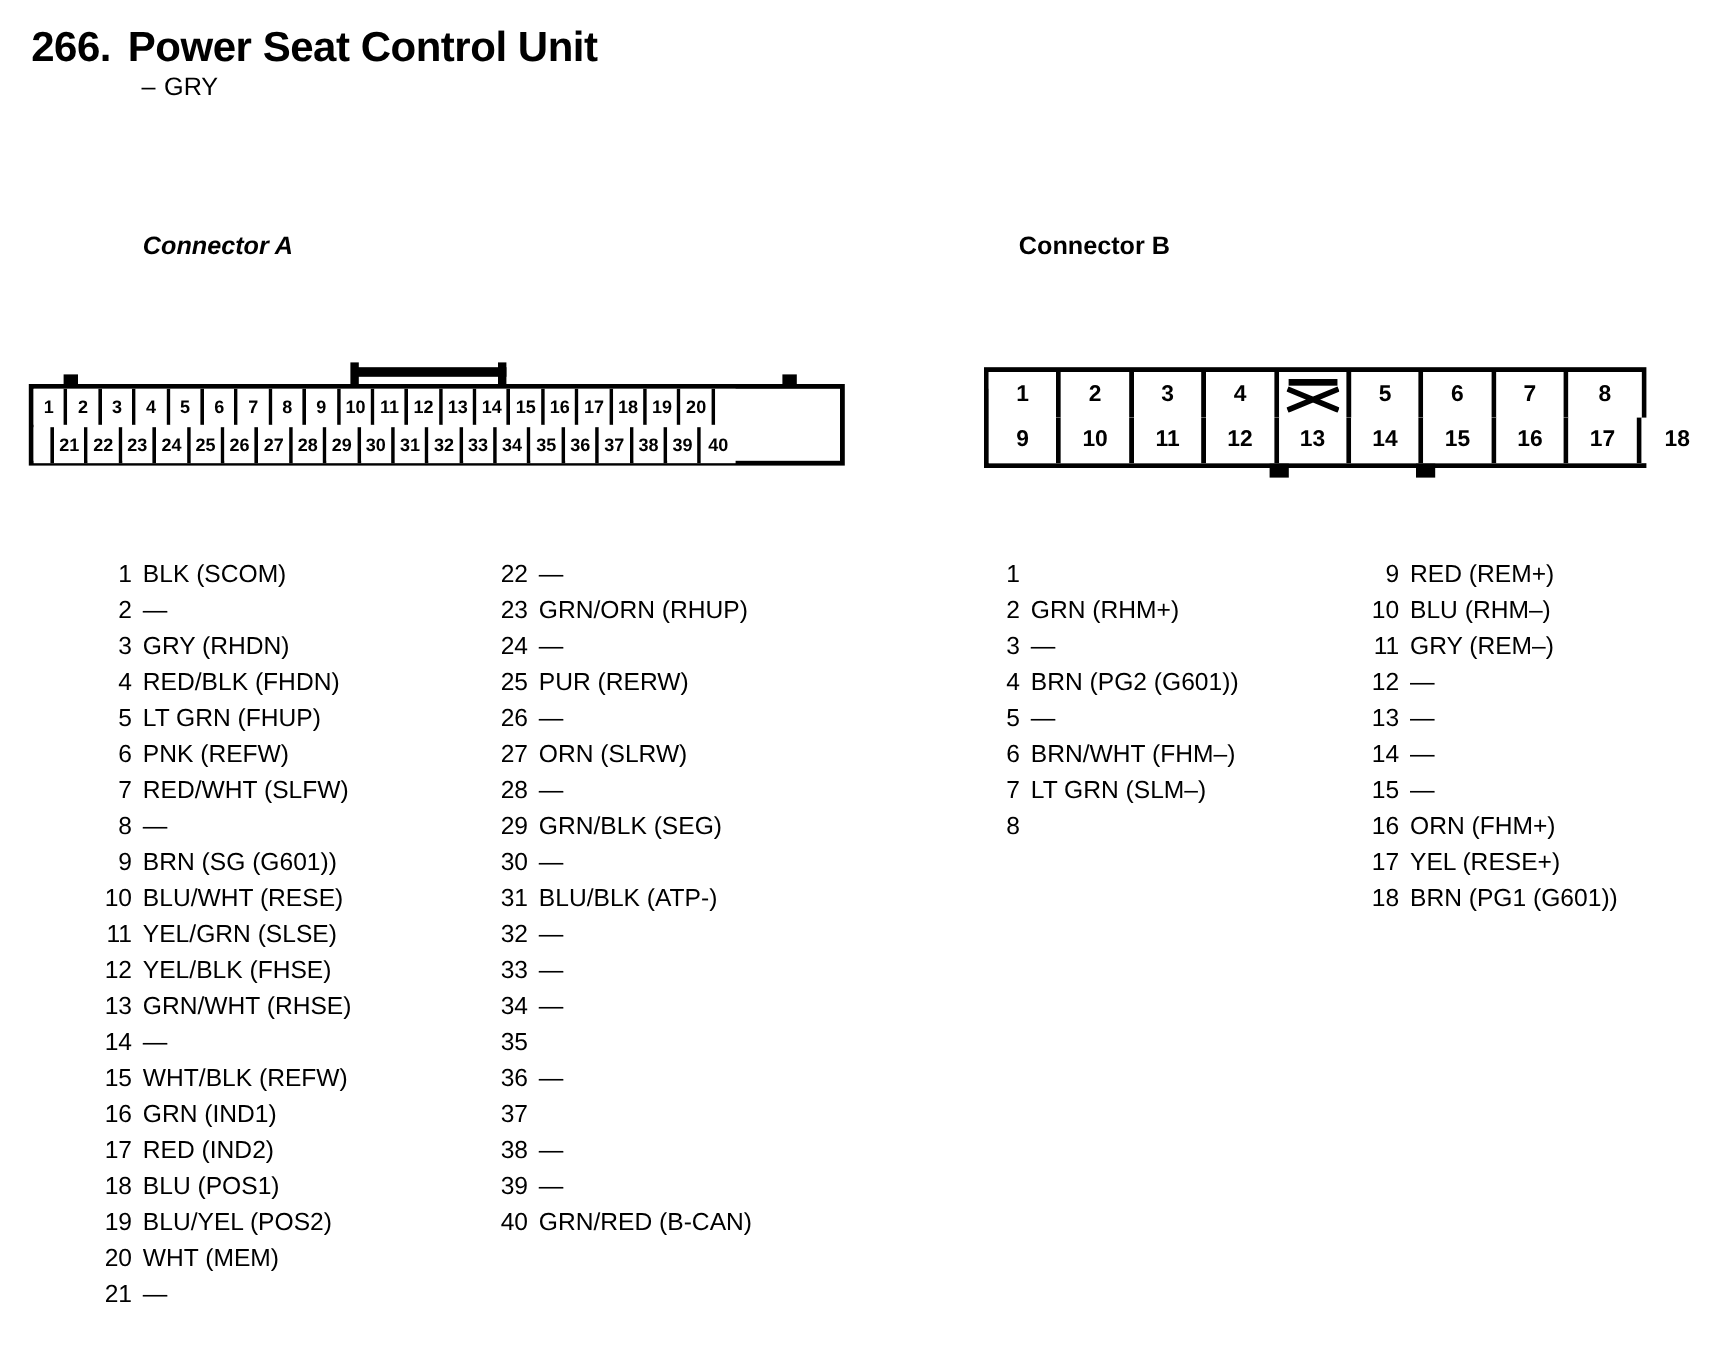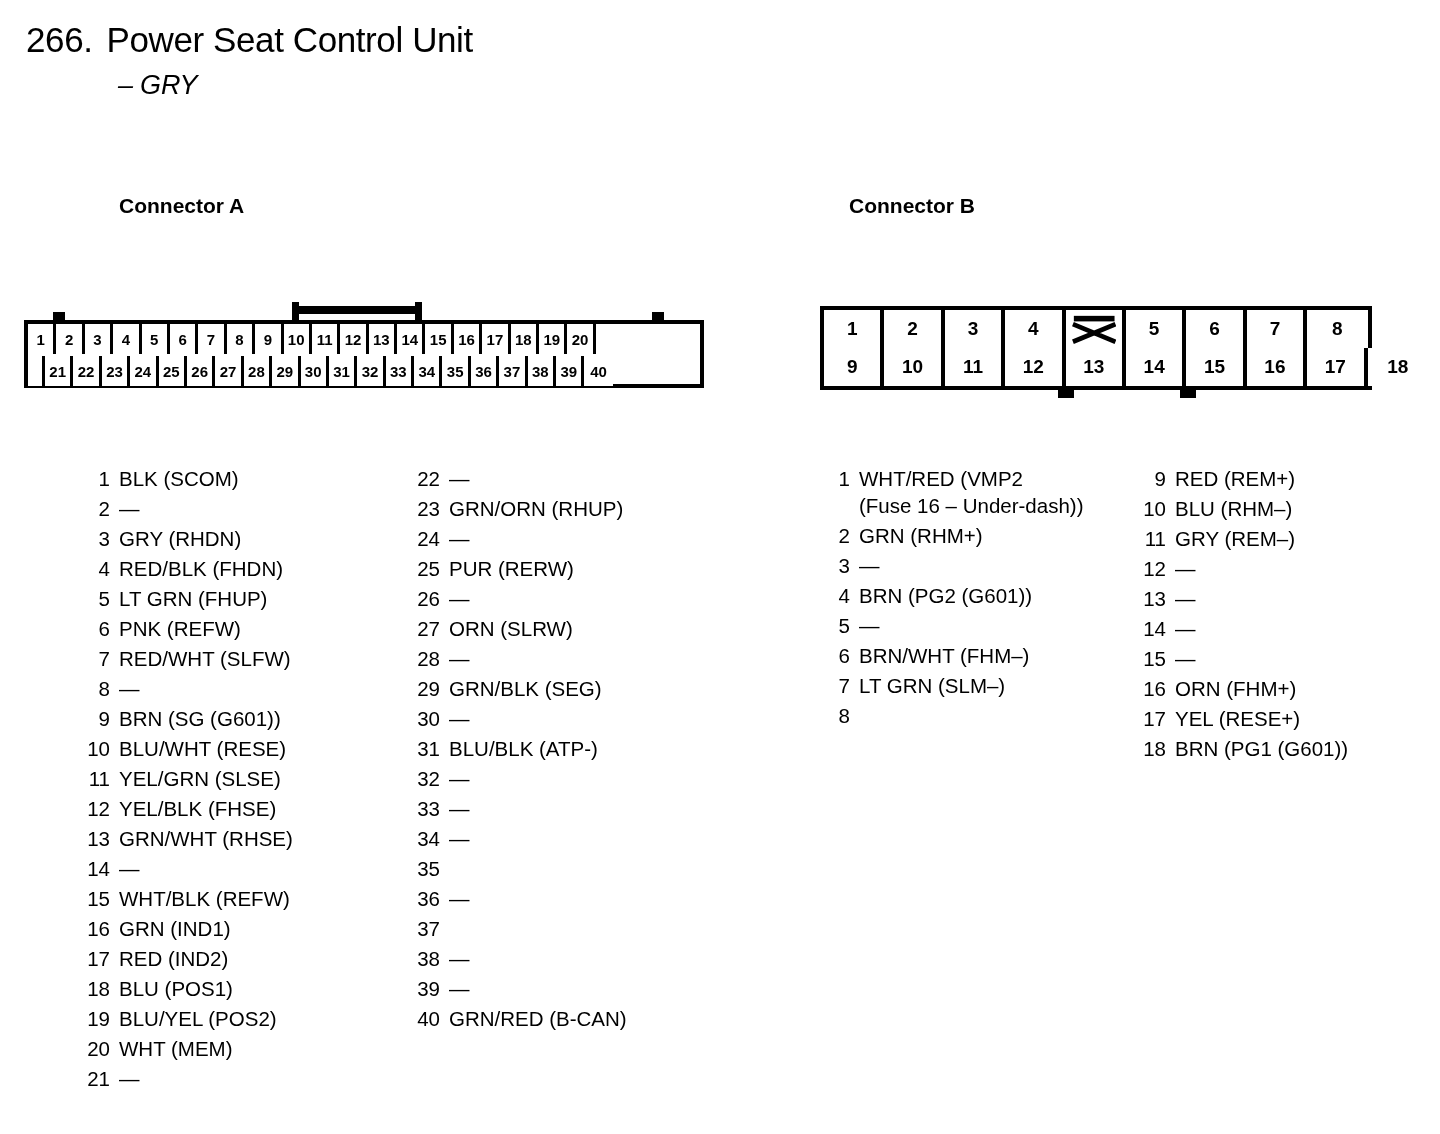--- a/index.html
+++ b/index.html
@@ -15,45 +15,44 @@
     color: #000000;
     overflow: hidden;
   }
 
   
   .page-title {
     position: absolute;
     left: 26px;
     top: 20px;
     font-size: 35px;
-    font-weight: normal;
+    font-weight: bold;
     letter-spacing: -0.4px;
     white-space: nowrap;
   }
   .title-num { margin-right: 14px; }
 
   .subnotes {
     position: absolute;
     left: 118px;
-    top: 73px;
-    font-size: 27px;
+    top: 60px;
+    font-size: 21px;
     line-height: 25.5px;
-    font-style: italic;
   }
   .subnote { white-space: nowrap; }
   .subnote .dash { margin-right: 7px; }
 
   
   .conn-caption {
     position: absolute;
     font-size: 21px;
     font-weight: bold;
     white-space: nowrap;
   }
-  #capA { left: 119px; top: 194px; }
+  #capA { left: 119px; top: 194px; font-style: italic; }
   #capB { left: 849px; top: 194px; }
 
   
   #connA {
     position: absolute;
     left: 24px;
     top: 296px;
     width: 684px;
     height: 96px;
   }
@@ -477,21 +476,20 @@
       <span class="pin-val">—</span>
     </div>
     <div class="pinrow">
       <span class="pin-no">40</span>
       <span class="pin-val">GRN/RED (B-CAN)</span>
     </div>
   </div>
 <div class="pinlist" id="listB1">
     <div class="pinrow">
       <span class="pin-no">1</span>
-      <span class="pin-val">WHT/RED (VMP2<span class="cont">(Fuse 16 – Under-dash))</span></span>
     </div>
     <div class="pinrow">
       <span class="pin-no">2</span>
       <span class="pin-val">GRN (RHM+)</span>
     </div>
     <div class="pinrow">
       <span class="pin-no">3</span>
       <span class="pin-val">—</span>
     </div>
     <div class="pinrow">

